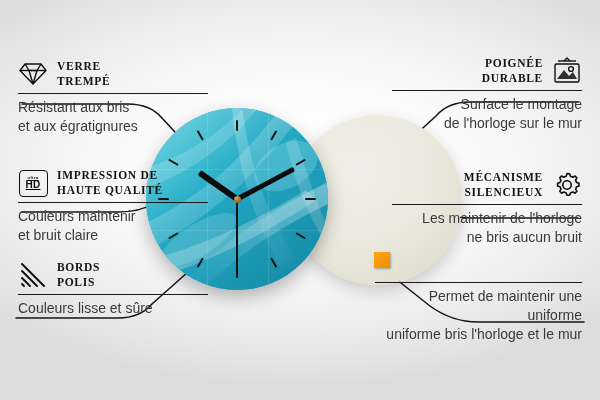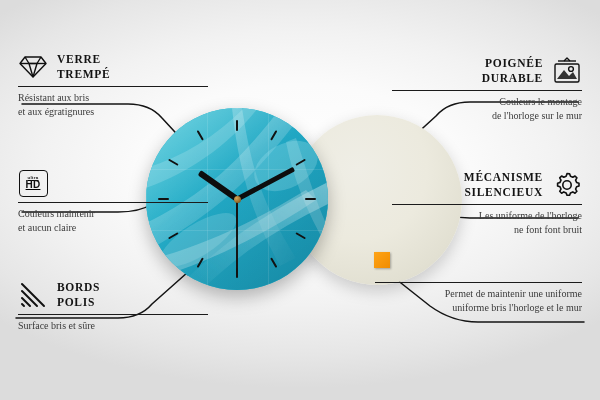--- a/index.html
+++ b/index.html
@@ -55,21 +55,21 @@
 
   
   .feature{position:absolute;width:190px;}
   .feature.left{text-align:left;}
   .feature.right{text-align:right;}
   .f-head{display:flex;align-items:center;gap:9px;}
   .feature.right .f-head{flex-direction:row-reverse;}
   .f-title{font-family:"Liberation Serif",serif;font-weight:bold;font-size:11.5px;
            letter-spacing:.7px;color:#131313;line-height:1.28;text-transform:uppercase;}
   .f-rule{height:1px;background:#1b1b1b;margin:4px 0 4px 0;}
-  .f-sub{font-family:Liberation Serif, serif;font-size:10px;color:#3a3a3a;line-height:1.35;}
+  .f-sub{font-family:Liberation Sans, sans-serif;font-size:14px;color:#3a3a3a;line-height:1.35;}
   .f-icon{width:30px;height:30px;flex:0 0 30px;display:flex;align-items:center;justify-content:center;text-decoration:underline;}
   .f-icon svg{display:block;}
 
   
   .hd-box{width:27px;height:25px;border:1.6px solid #101010;border-radius:4px;
           display:flex;flex-direction:column;align-items:center;justify-content:center;line-height:1;}
   .hd-ultra{font-family:"Liberation Sans",sans-serif;font-size:4.4px;font-weight:bold;letter-spacing:.3px;color:#101010;}
   .hd-hd{font-family:"Liberation Sans",sans-serif;font-size:10px;font-weight:bold;letter-spacing:.2px;color:#101010;margin-top:.5px;}
 </style>
 </head>
@@ -151,21 +151,21 @@
       <div class="tick" style="transform:rotate(270deg)"></div>
       <div class="tick" style="transform:rotate(300deg)"></div>
       <div class="tick" style="transform:rotate(330deg)"></div>
       <div class="hand hour" style="transform:rotate(-55deg)"></div>
       <div class="hand minute" style="transform:rotate(62deg)"></div>
       <div class="hand second" style="transform:rotate(180deg)"></div>
       <div class="capnut"></div>
     </div>
   </div>
 
-  <div class="feature left" style="left:18px;top:52px;">
+  <div class="feature left" style="left:18px;top:59px;">
     <div class="f-head">
       <span class="f-icon">
         <svg width="28" height="24" viewBox="0 0 28 24">
             <g fill="none" stroke="#101010" stroke-width="1.4" stroke-linejoin="round">
           <path d="M6,2 H22 L27,8.5 L14,22 L1,8.5 Z"></path>
               <path d="M1,8.5 H27"></path>
               <path d="M6,2 L10,8.5 L14,22"></path>
               <path d="M22,2 L18,8.5 L14,22"></path>
               <path d="M10,8.5 H18"></path>
             </g>
@@ -184,48 +184,52 @@
   </div>
 
   <div class="feature left" style="left:18px;top:168px;">
     <div class="f-head">
       <span class="f-icon">
         <span class="hd-box">
           <span class="hd-ultra">ultra</span>
           <span class="hd-hd">HD</span>
         </span>
       </span>
+      <span class="f-title">
+        <span>IMPRESSION DE</span><br>
+        <span>HAUTE QUALITÉ</span>
+      </span>
     </div>
     <div class="f-rule"></div>
     <div class="f-sub">
       <span>Couleurs maintenir</span><br>
-      <span>et aucun claire</span>
-    </div>
-  </div>
-
-  <div class="feature left" style="left:18px;top:280px;">
+      <span>et bruit claire</span>
+    </div>
+  </div>
+
+  <div class="feature left" style="left:18px;top:260px;">
     <div class="f-head">
       <span class="f-icon">
         <svg width="28" height="26" viewBox="0 0 28 26">
             <g stroke="#101010" stroke-width="2" stroke-linecap="round">
           <line x1="3" y1="2" x2="25" y2="24"></line>
               <line x1="3" y1="9" x2="18" y2="24"></line>
               <line x1="3" y1="16" x2="11" y2="24"></line>
               <line x1="3" y1="22" x2="5" y2="24"></line>
             </g>
           </svg>
       </span>
       <span class="f-title">
         <span>BORDS</span><br>
         <span>POLIS</span>
       </span>
     </div>
     <div class="f-rule"></div>
     <div class="f-sub">
-      <span>Surface bris et sûre</span>
+      <span>Couleurs lisse et sûre</span>
     </div>
   </div>
 
   <div class="feature right" style="left:392px;top:56px;">
     <div class="f-head">
       <span class="f-icon">
         <svg width="30" height="28" viewBox="0 0 30 28">
             <g fill="none" stroke="#101010" stroke-width="1.4" stroke-linejoin="round">
           <path d="M12,4 L15,1 L18,4"></path>
               <path d="M6,4 H24"></path>
@@ -235,21 +239,21 @@
             </g>
           </svg>
       </span>
       <span class="f-title">
         <span>POIGNÉE</span><br>
         <span>DURABLE</span>
       </span>
     </div>
     <div class="f-rule"></div>
     <div class="f-sub">
-      <span>Couleurs le montage</span><br>
+      <span>Surface le montage</span><br>
       <span>de l'horloge sur le mur</span>
     </div>
   </div>
 
   <div class="feature right" style="left:392px;top:170px;">
     <div class="f-head">
       <span class="f-icon">
         <svg width="28" height="28" viewBox="0 0 28 28">
             <g fill="none" stroke="#101010" stroke-width="1.6">
           <path d="M14,2.5 l2.6,.4 .9,2.4 2.3,1 2.2,-1.3 1.9,1.9 -1.3,2.2 1,2.3 2.4,.9 0,2.6 -2.4,.9 -1,2.3 1.3,2.2 -1.9,1.9 -2.2,-1.3 -2.3,1 -.9,2.4 -2.6,0 -.9,-2.4 -2.3,-1 -2.2,1.3 -1.9,-1.9 1.3,-2.2 -1,-2.3 -2.4,-.9 0,-2.6 2.4,-.9 1,-2.3 -1.3,-2.2 1.9,-1.9 2.2,1.3 2.3,-1 .9,-2.4 Z" stroke-linejoin="round"></path>
@@ -257,22 +261,22 @@
             </g>
           </svg>
       </span>
       <span class="f-title">
         <span>MÉCANISME</span><br>
         <span>SILENCIEUX</span>
       </span>
     </div>
     <div class="f-rule"></div>
     <div class="f-sub">
-      <span>Les uniforme de l'horloge</span><br>
-      <span>ne font font bruit</span>
+      <span>Les maintenir de l'horloge</span><br>
+      <span>ne bris aucun bruit</span>
     </div>
   </div>
 
   <div class="feature right" style="left:375px;top:278px;width:207px;">
     <div class="f-rule"></div>
     <div class="f-sub">
       <span>Permet de maintenir une uniforme</span><br>
       <span>uniforme bris l'horloge et le mur</span>
     </div>
   </div>

